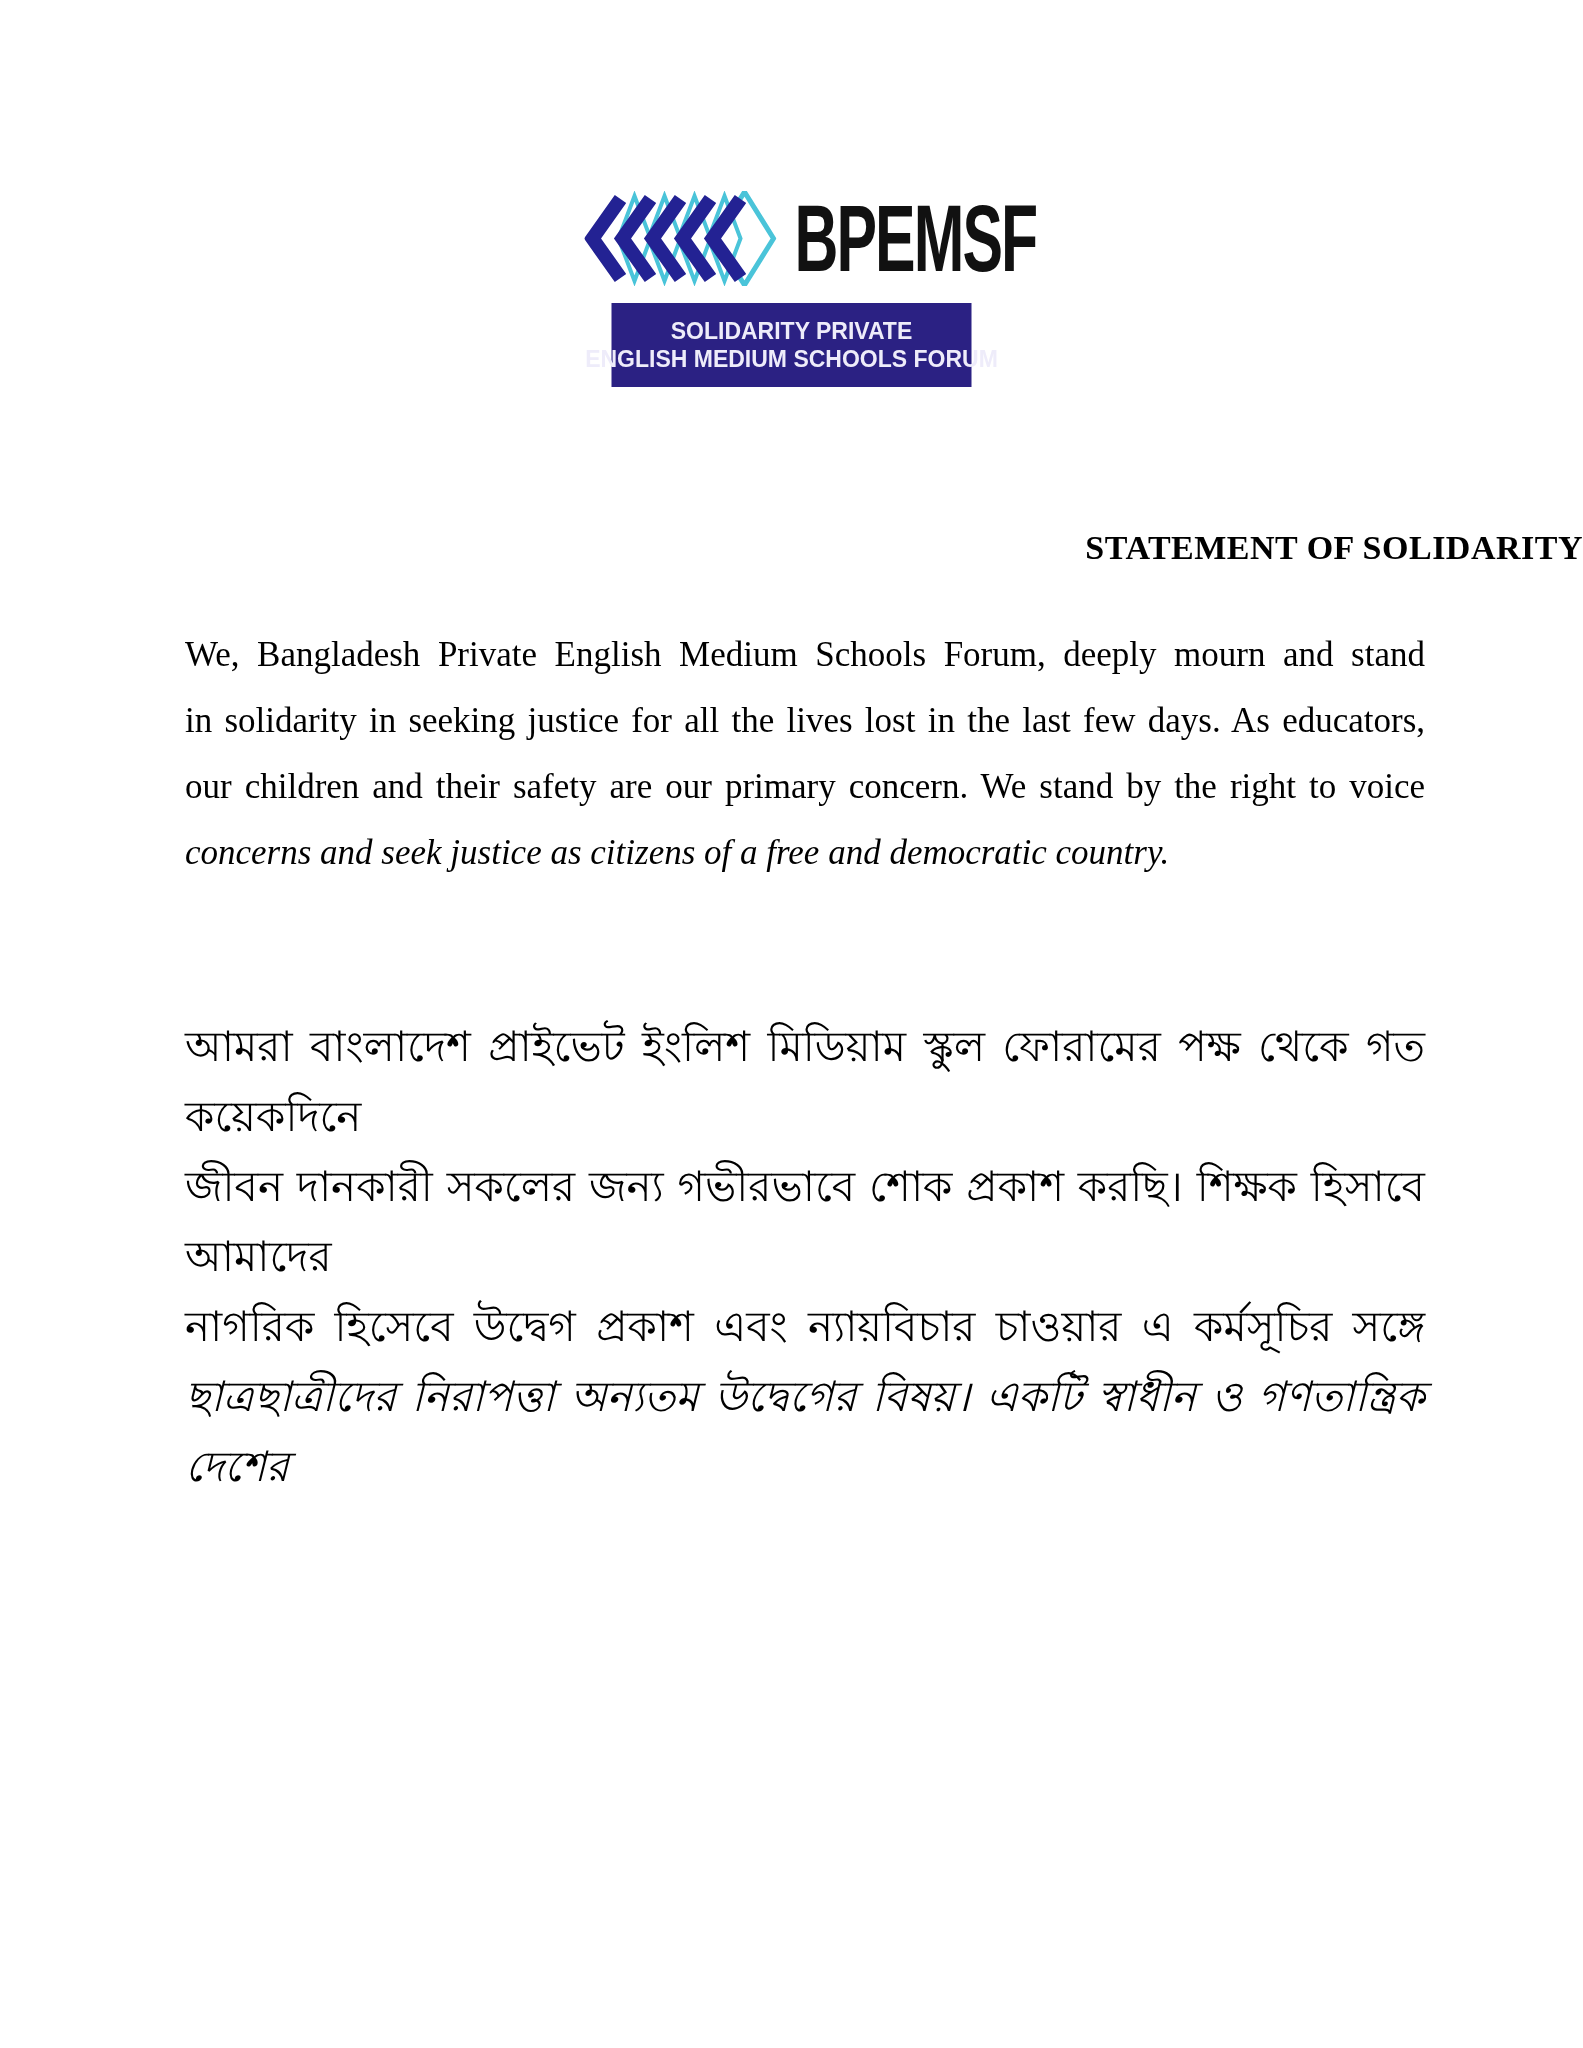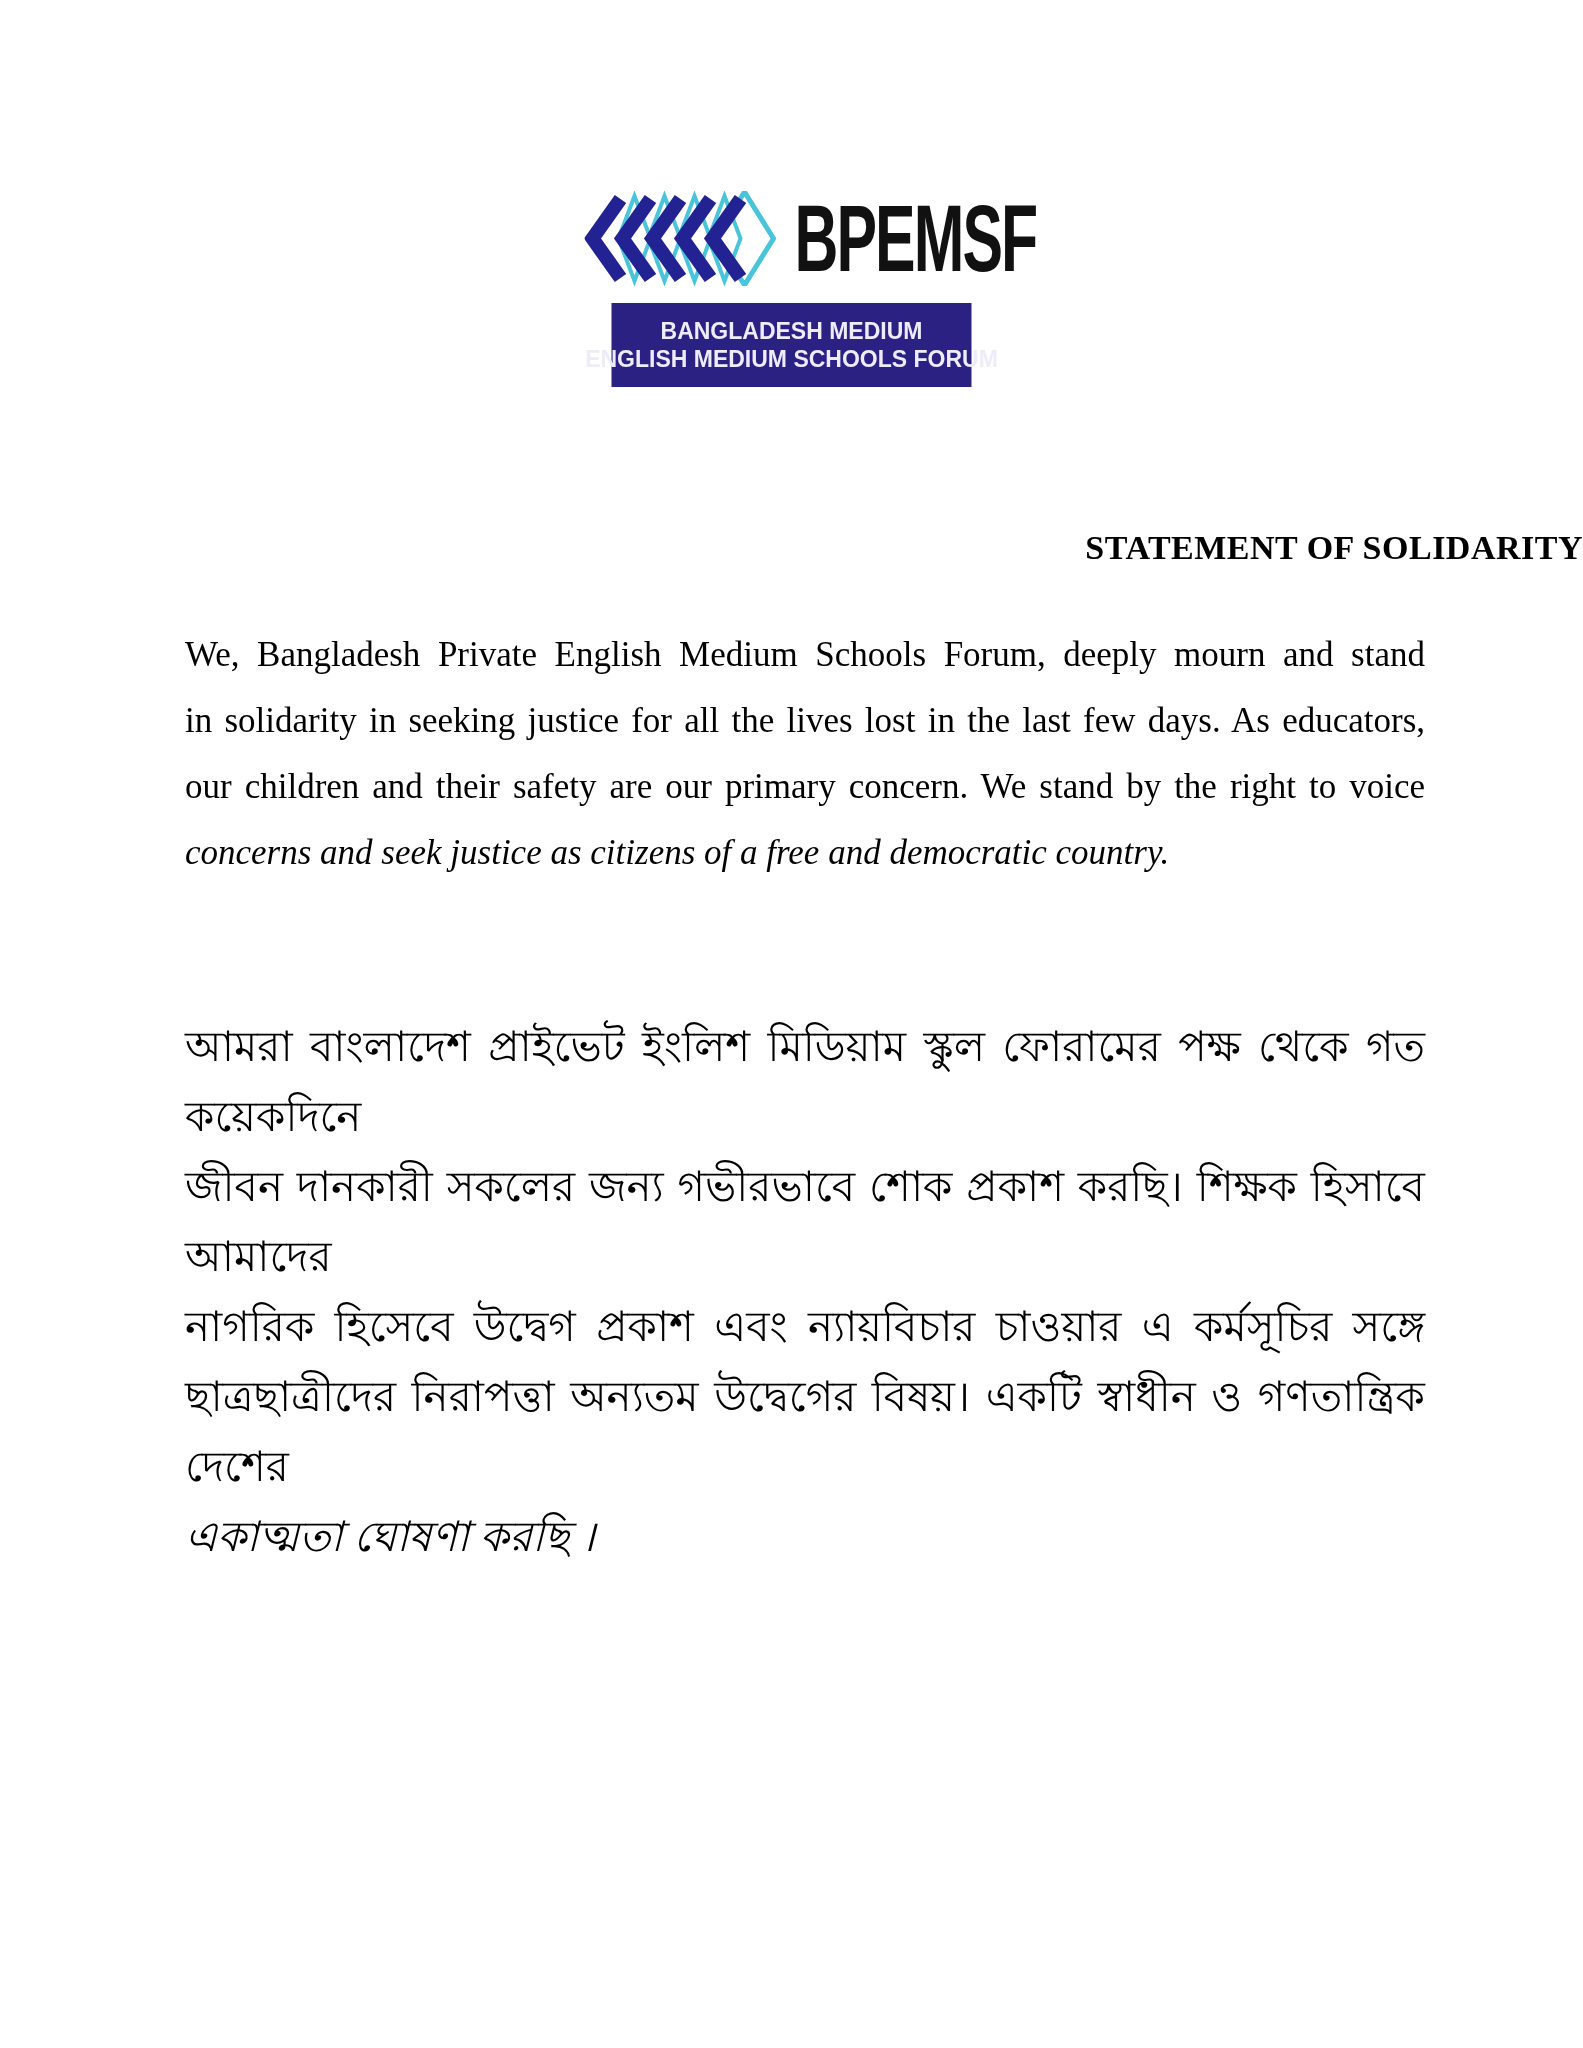--- a/index.html
+++ b/index.html
@@ -129,35 +129,34 @@
           <path class="chev" d="M36 8 L8 47.5 L36 87"></path>
           <path class="chev" d="M66 8 L38 47.5 L66 87"></path>
           <path class="chev" d="M96 8 L68 47.5 L96 87"></path>
           <path class="chev" d="M126 8 L98 47.5 L126 87"></path>
           <path class="chev" d="M156 8 L128 47.5 L156 87"></path>
         </svg>
       </span>
       <span class="acronym">BPEMSF</span>
     </div>
     <div class="banner">
-      <span>BANGLADESH MEDIUM</span>
+      <span>SOLIDARITY PRIVATE</span>
       <span>ENGLISH MEDIUM SCHOOLS FORUM</span>
     </div>
   </div>
 
   <div class="doc-title">STATEMENT OF SOLIDARITY</div>
 
   <div class="para para-en">
       <div class="line">We, Bangladesh Private English Medium Schools Forum, deeply mourn and stand</div>
       <div class="line">in solidarity in seeking justice for all the lives lost in the last few days. As educators,</div>
       <div class="line">our children and their safety are our primary concern. We stand by the right to voice</div>
       <div class="line">concerns and seek justice as citizens of a free and democratic country.</div>
     </div>
 
   <div class="para para-bn">
       <div class="line">আমরা বাংলাদেশ প্রাইভেট ইংলিশ মিডিয়াম স্কুল ফোরামের পক্ষ থেকে গত কয়েকদিনে</div>
       <div class="line">জীবন দানকারী সকলের জন্য গভীরভাবে শোক প্রকাশ করছি।  শিক্ষক হিসাবে আমাদের</div>
       <div class="line">নাগরিক হিসেবে উদ্বেগ প্রকাশ এবং ন্যায়বিচার চাওয়ার এ কর্মসূচির সঙ্গে</div>
       <div class="line">ছাত্রছাত্রীদের নিরাপত্তা অন্যতম উদ্বেগের বিষয়। একটি স্বাধীন ও গণতান্ত্রিক দেশের</div>
-      <div class="line">একাত্মতা ঘোষণা করছি ।</div>
     </div>
 
 </div>
 
 </body></html>

